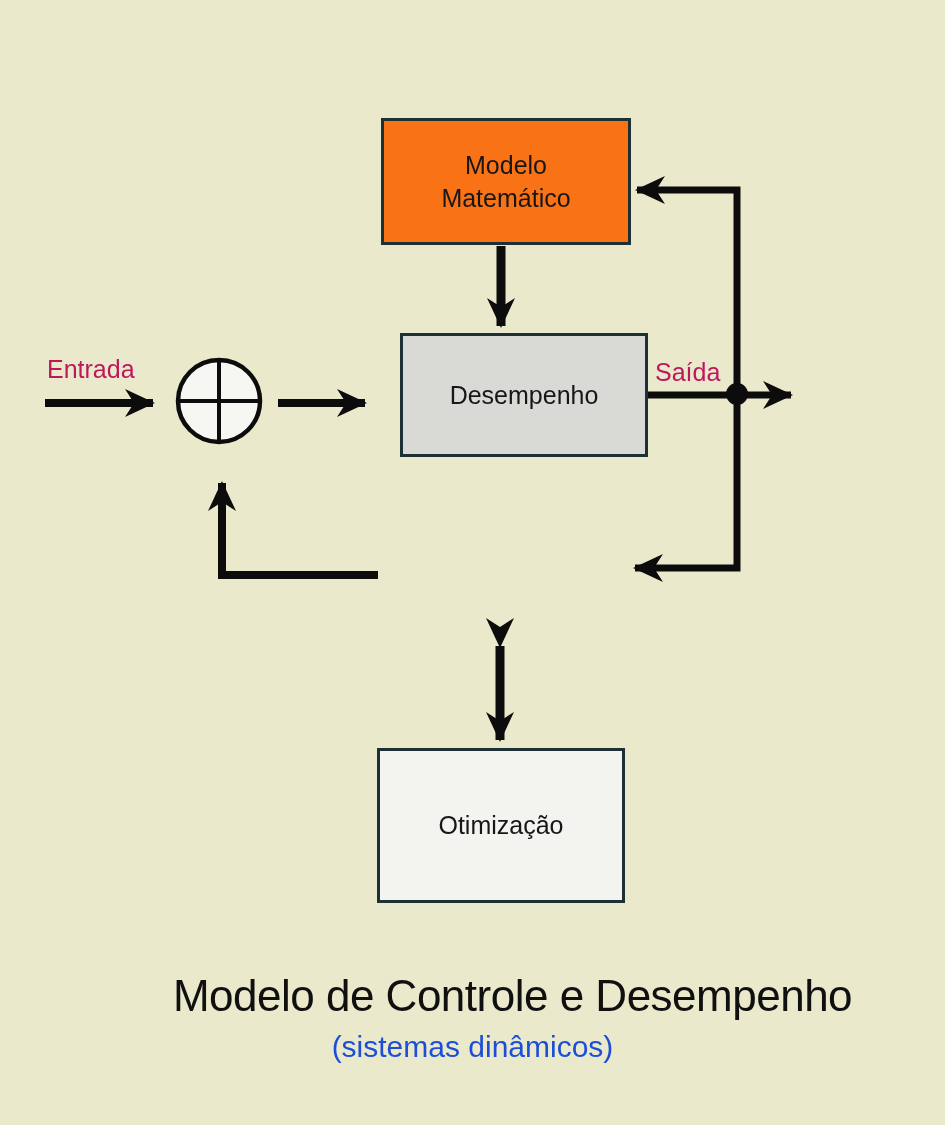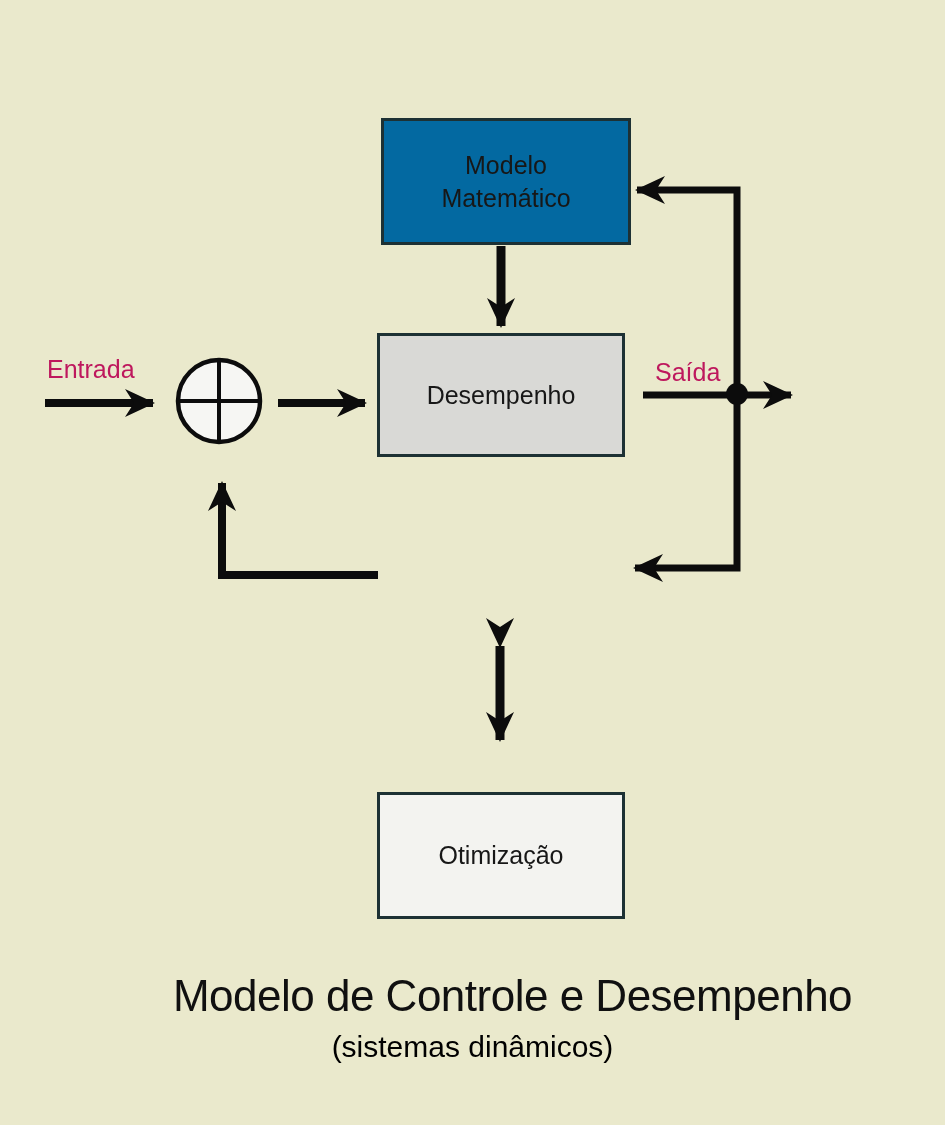--- a/index.html
+++ b/index.html
@@ -14,40 +14,40 @@
     position:absolute; left:0; top:0; width:945px; height:1125px;
   }
   .node {
     position:absolute;
     box-sizing:border-box;
     border:3px solid #1d3134;
     display:flex; align-items:center; justify-content:center;
     text-align:center;
     font-size:25px; line-height:1.32; color:#171717;
   }
-  .node--modelo      { left:381px; top:118px; width:250px; height:127px; background:#0369a1; }
-  .node--desempenho  { left:377px; top:333px; width:248px; height:124px; background:#d9d9d6; }
+  .node--modelo      { left:381px; top:118px; width:250px; height:127px; background:#f97316; }
+  .node--desempenho  { left:400px; top:333px; width:248px; height:124px; background:#d9d9d6; }
   .node--controle    { left:377px; top:512px; width:250px; height:125px; background:#dadad7; }
-  .node--otimizacao  { left:377px; top:748px; width:248px; height:127px; background:#f3f3f0;margin-top:44px; }
+  .node--otimizacao  { left:377px; top:748px; width:248px; height:155px; background:#f3f3f0; }
   .node--modelo .node-label { max-width:180px; }
   .flow-label {
     position:absolute;
     font-size:25px; color:#be185d;
   }
   .flow-label--entrada { left:47px;  top:355px; }
   .flow-label--saida   { left:655px; top:358px; }
   .title {
     position:absolute; left:0; top:971px; width:945px;
     text-align:center; font-size:44px; color:#101010;
     letter-spacing:-0.5px;
     padding-left:40px;
   }
   .subtitle {
     position:absolute; left:0; top:1030px; width:945px;
-    text-align:center; font-size:30px; color:#000000;
+    text-align:center; font-size:30px; color:#1d4ed8;
   }
 </style>
 </head>
 <body>
 
 <div class="canvas">
 
   <svg class="connectors" viewBox="0 0 945 1125" xmlns="http://www.w3.org/2000/svg">
     <defs>
       <marker id="ah" markerUnits="userSpaceOnUse" markerWidth="30" markerHeight="28" viewBox="0 0 30 28" refX="28" refY="14" orient="auto">

